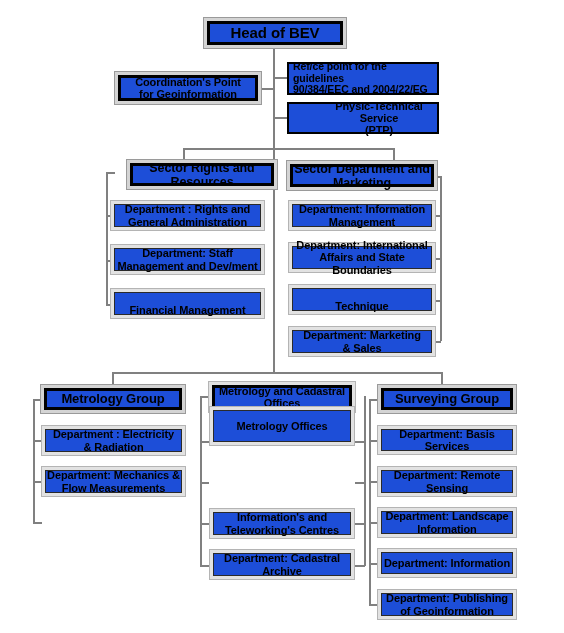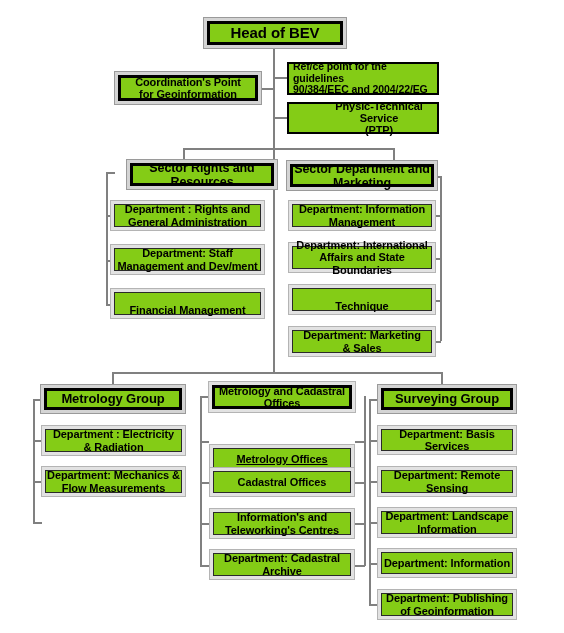--- a/index.html
+++ b/index.html
@@ -58,21 +58,21 @@
     background: #ffffff;
     border: none;
     padding: 0;
   }
 
   
   .plate {
     box-sizing: border-box;
     width: 100%;
     height: 100%;
-    background: #84cc16;
+    background: #1d4ed8;
     border: 3px solid #000000;
     display: flex;
     align-items: center;
     justify-content: center;
     text-align: center;
     line-height: 1.12;
     color: #000000;
     font-weight: bold;
     letter-spacing: -0.1px;
   }
@@ -328,31 +328,26 @@
     <div class="frame light">
       <div class="plate t-dept">
         <span style="display:block;">
           <span>Metrology and Cadastral</span><br>
           <span>Offices</span>
         </span>
       </div>
     </div>
   </div>
 
-  <div class="node" style="left:209px; top:444px; width:146px; height:30px;text-decoration:underline;">
+  <div class="node" style="left:209px; top:406px; width:146px; height:40px;">
     <div class="frame light">
       <div class="plate hair t-dept">Metrology Offices</div>
     </div>
   </div>
 
-  <div class="node" style="left:209px; top:467px; width:146px; height:30px;">
-    <div class="frame light">
-      <div class="plate hair t-dept">Cadastral Offices</div>
-    </div>
-  </div>
 
   <div class="node" style="left:209px; top:508px; width:146px; height:31px;">
     <div class="frame light">
       <div class="plate hair t-dept">
         <span style="display:block;">
           <span>Information's and</span><br>
           <span>Teleworking's Centres</span>
         </span>
       </div>
     </div>

